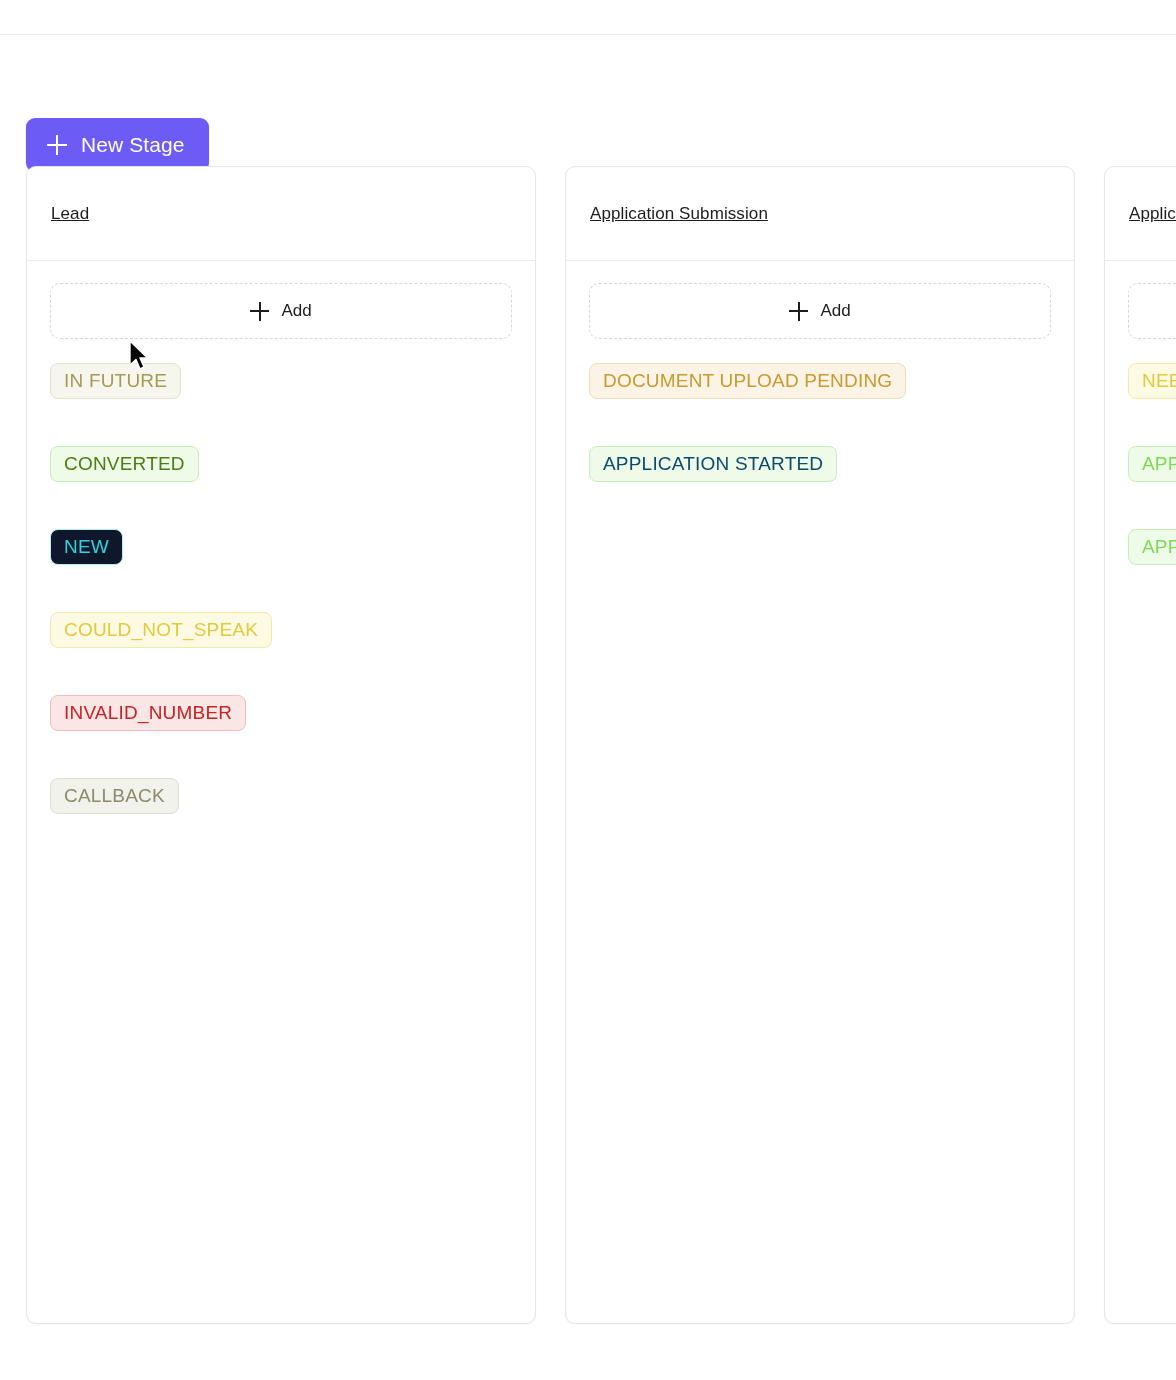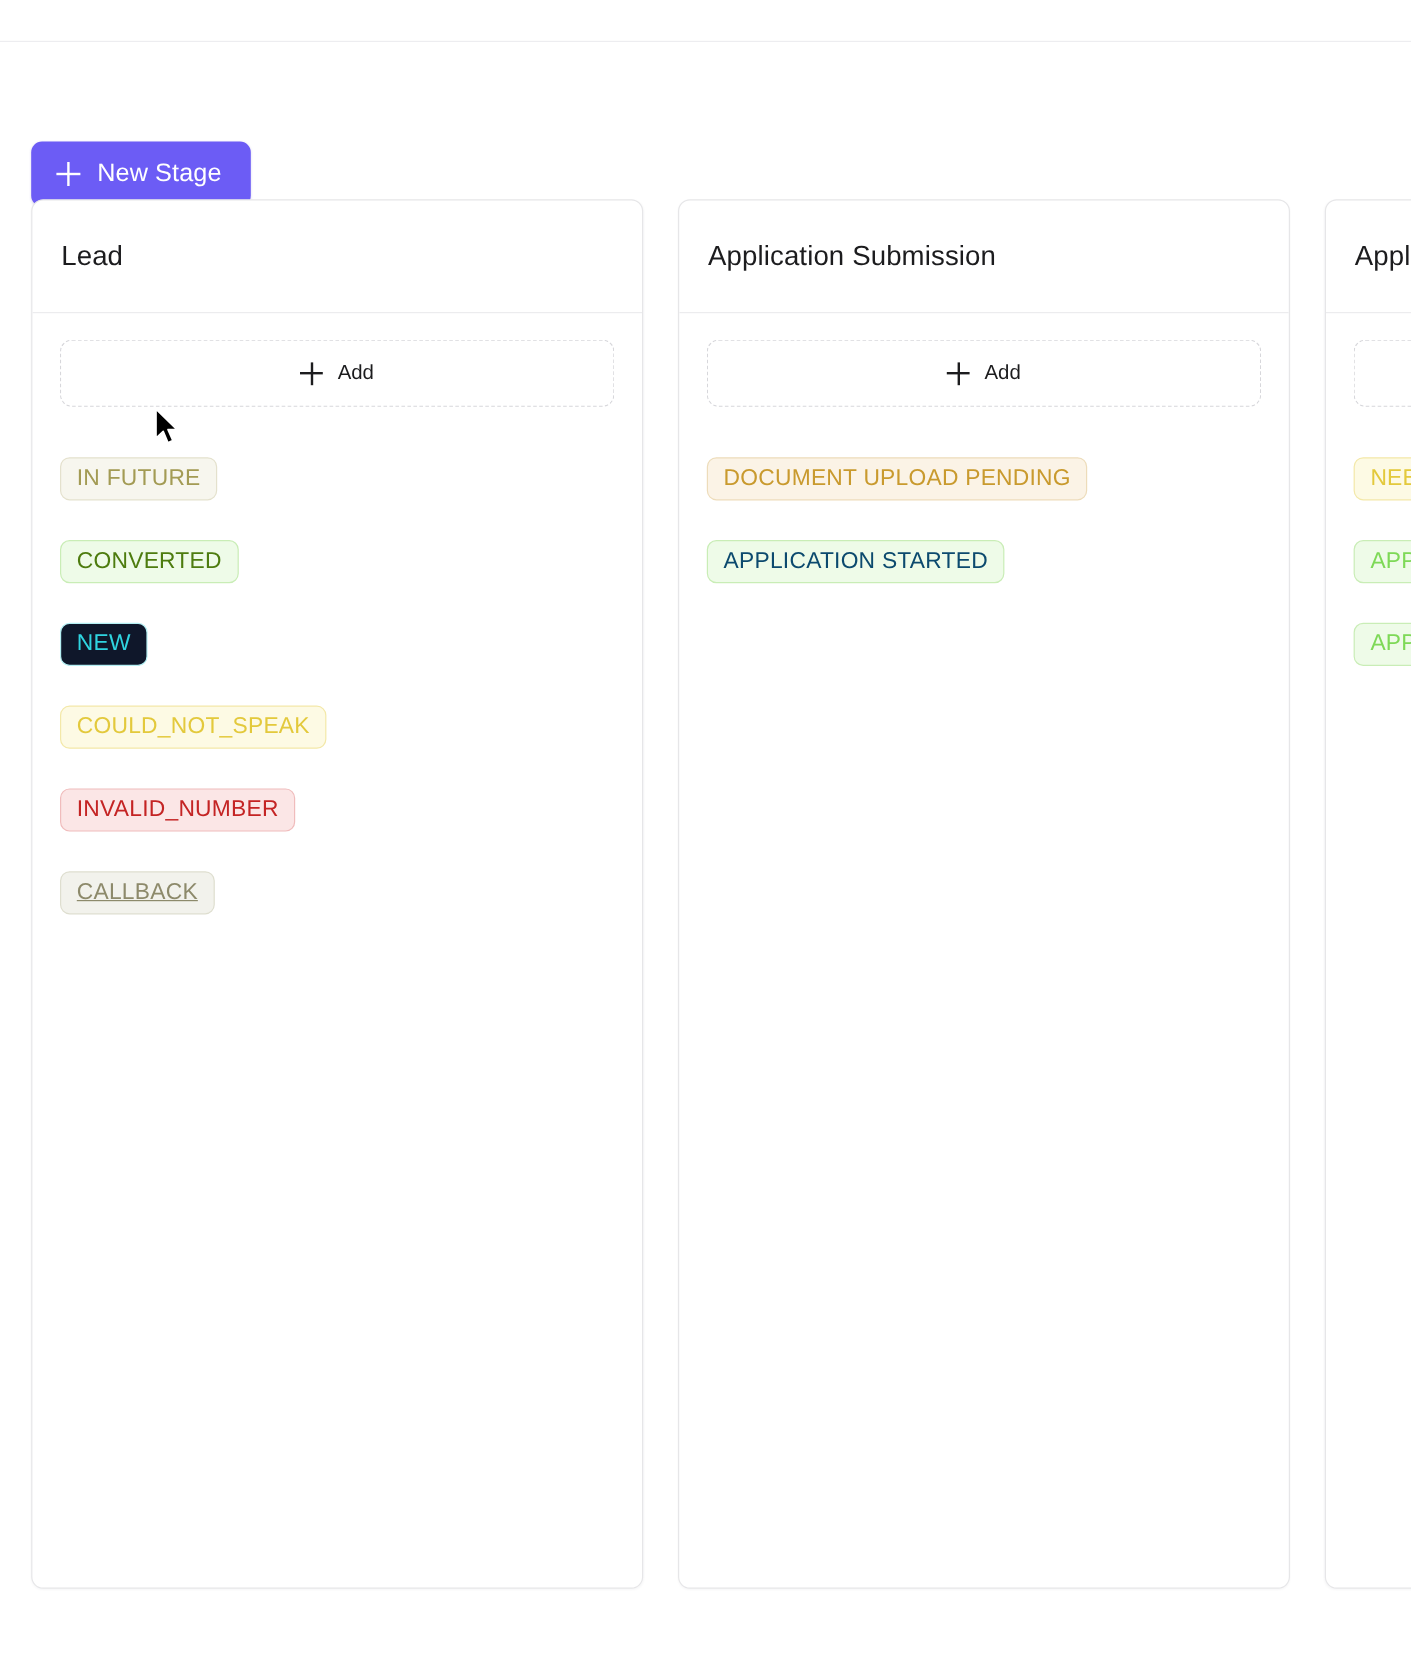--- a/index.html
+++ b/index.html
@@ -99,25 +99,26 @@
 
   .stage-header {
     height: 94px;
     flex: none;
     display: flex;
     align-items: center;
     padding: 0 24px;
     border-bottom: 1px solid #ececee;
   }
   .stage-title {
-    font-size: 23px;
+    font-size: 17px;
     color: #1c1c1e;
     font-weight: 400;
     letter-spacing: 0.1px;
     white-space: nowrap;
+    text-decoration: underline;
   }
 
   .stage-body {
     flex: 1;
     padding: 22px 23px 0 23px;
     display: flex;
     flex-direction: column;
     align-items: flex-start;
   }
 
@@ -151,25 +152,25 @@
     background: #1c1c1e;
   }
   .add-btn .plus-glyph-dark::before {
     left: 0; top: 8.5px; width: 19px; height: 2px;
   }
   .add-btn .plus-glyph-dark::after {
     top: 0; left: 8.5px; height: 19px; width: 2px;
   }
 
   .tag-list {
-    margin-top: 42px;
+    margin-top: 24px;
     display: flex;
     flex-direction: column;
     align-items: flex-start;
-    gap: 33px;
+    gap: 47px;
     width: 100%;
     justify-content: flex-end;
   }
 
   .tag {
     display: inline-flex;
     align-items: center;
     height: 36px;
     padding: 0 13px;
     border-radius: 8px;
@@ -214,21 +215,21 @@
           <button class="add-btn">
             <span class="plus-glyph-dark"></span>
             <span>Add</span>
           </button>
           <div class="tag-list">
             <span class="tag" style="background: rgb(247, 246, 238); color: rgb(163, 155, 84); border-color: rgb(228, 225, 205);">IN FUTURE</span>
             <span class="tag" style="background: rgb(238, 251, 232); color: #4d7c0f; border-color: rgb(201, 237, 182);">CONVERTED</span>
             <span class="tag" style="background: #0f172a; color: rgb(47, 212, 224); border-color: rgb(180, 239, 243);">NEW</span>
             <span class="tag" style="background: rgb(253, 250, 228); color: rgb(227, 201, 60); border-color: rgb(243, 232, 168);">COULD_NOT_SPEAK</span>
             <span class="tag" style="background: rgb(251, 230, 230); color: rgb(196, 36, 36); border-color: rgb(240, 188, 188);">INVALID_NUMBER</span>
-            <span class="tag" style="background: rgb(242, 242, 236); color: rgb(141, 138, 107); border-color: rgb(222, 222, 207); text-decoration: underline;">CALLBACK</span>
+            <span class="tag" style="background: rgb(242, 242, 236); color: rgb(141, 138, 107); border-color: rgb(222, 222, 207);">CALLBACK</span>
           </div>
         </div>
       </div>
       <div class="stage-card">
         <div class="stage-header">
           <div class="stage-title">Application Submission</div>
         </div>
         <div class="stage-body">
           <button class="add-btn">
             <span class="plus-glyph-dark"></span>

